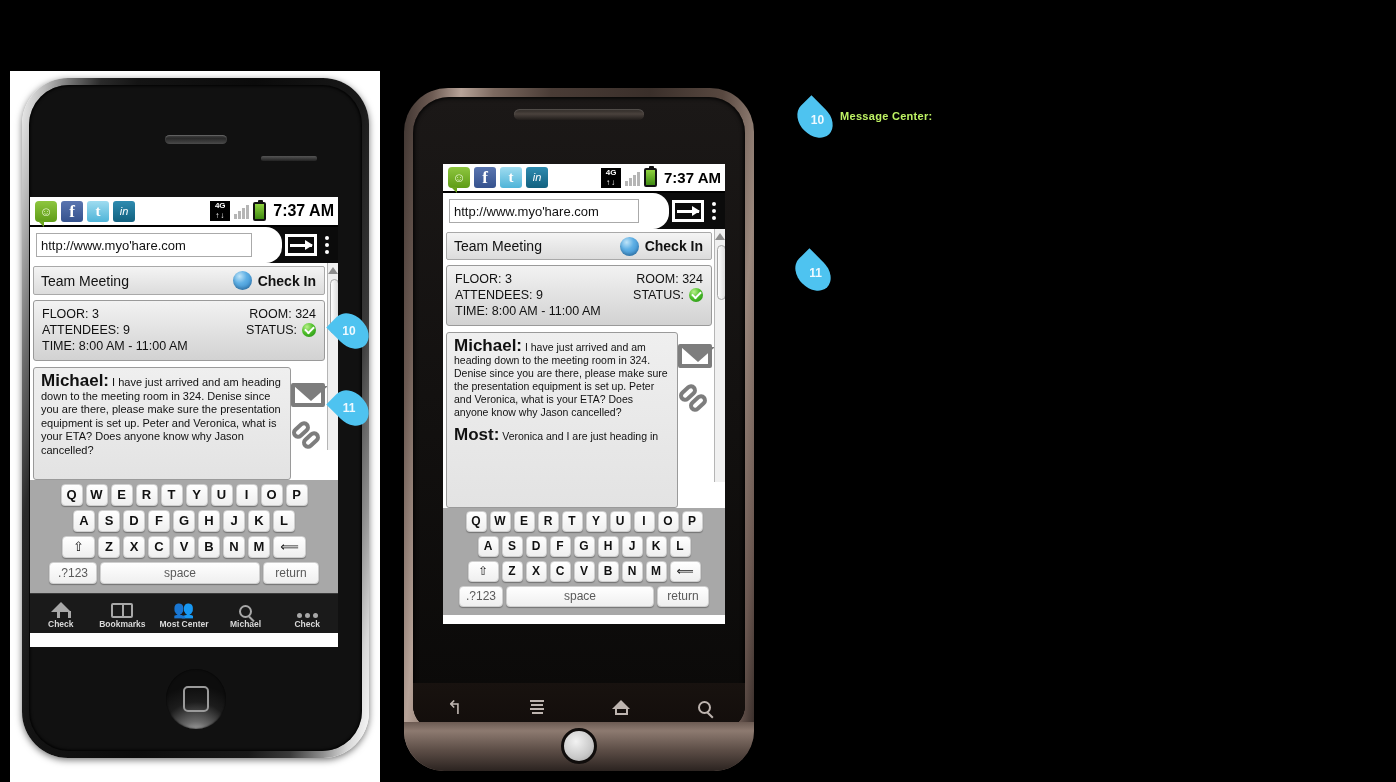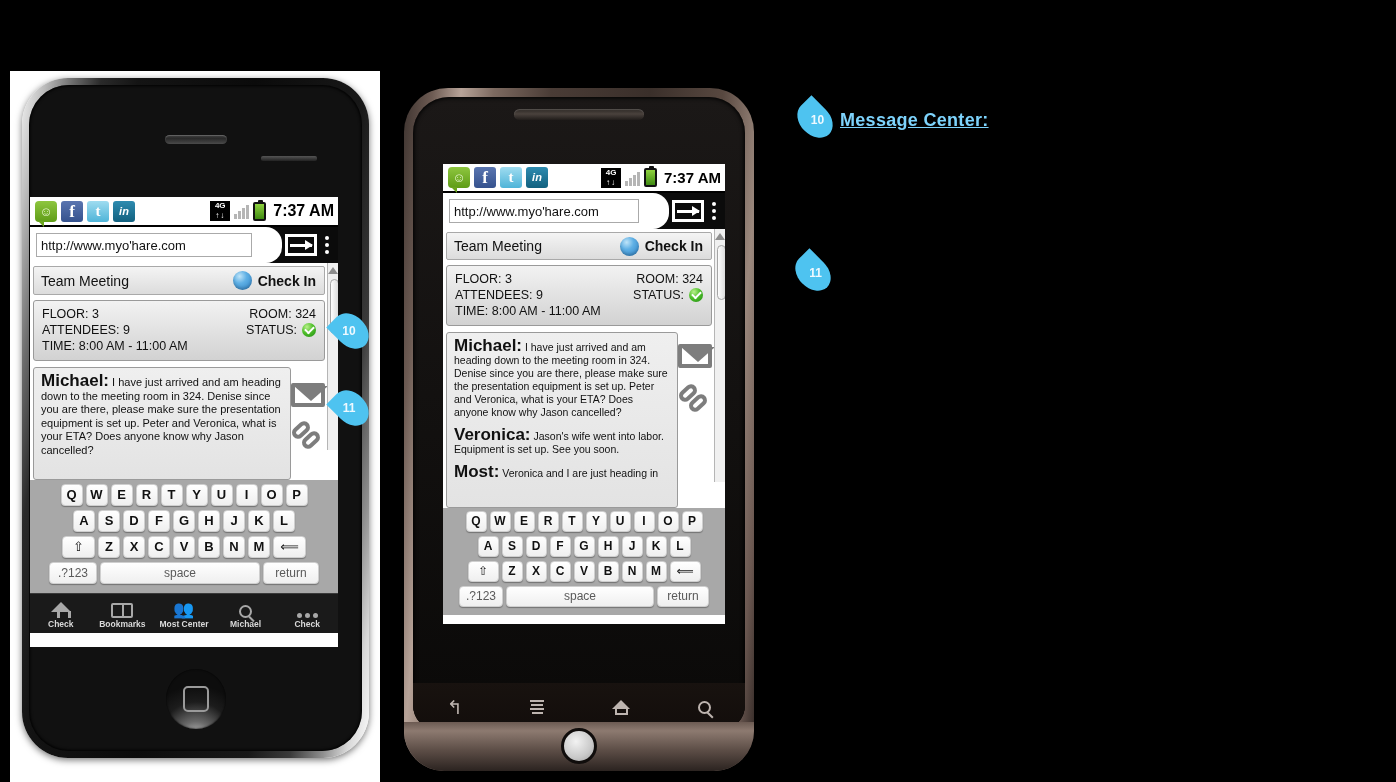--- a/index.html
+++ b/index.html
@@ -87,21 +87,21 @@
   }
   .sb-sms .face { position:absolute; inset:0; display:flex; align-items:center; justify-content:center;
     color:#eaf7d5; font-size:13px; line-height:1; letter-spacing:0;}
   .sb-fb { background: linear-gradient(180deg,#5a75b0,#35528e); color:#fff;
     font-family:"Liberation Serif",serif; font-weight:bold; font-size:17px;
     text-align:center; line-height:21px; }
   .sb-tw { background: linear-gradient(180deg,#9fdcf0,#4fb4d8); color:#fff;
     font-family:"Liberation Serif",serif; font-weight:bold; font-size:15px;
     text-align:center; line-height:21px; }
   .sb-li { background: linear-gradient(180deg,#2e8bb0,#12617f); color:#fff;
-    font-weight:bold; font-size:11px; text-align:center; line-height:21px; font-style:italic;}
+    font-weight:normal; font-size:11px; text-align:center; line-height:21px; font-style:italic;}
   .sb-gap { flex: 1 1 auto; }
   .sb-4g { width: 20px; height: 20px; background:#000; color:#fff;
     font-size:8px; font-weight:bold; text-align:center; line-height:10px; position:relative; flex:none;}
   .sb-4g .arrows{ font-size:8px; line-height:9px; letter-spacing:1px;}
   .sb-bars { display:flex; align-items:flex-end; gap:1px; height:16px; flex:none;}
   .sb-bars i { display:block; width:3px; background:#b5b5b5; }
   .sb-bars i:nth-child(1){height:5px} .sb-bars i:nth-child(2){height:8px}
   .sb-bars i:nth-child(3){height:11px} .sb-bars i:nth-child(4){height:14px}
   .sb-batt { width:13px; height:19px; border:2px solid #111; border-radius:2px; position:relative; flex:none;
     background:linear-gradient(180deg,#8fd23f,#3f8a12); }
@@ -313,22 +313,22 @@
     transform: rotate(45deg);
   }
   .callout .num {
     position:relative; z-index:2; color:#eef9ff; font-size:12px; font-weight:bold;
     padding-left:5px;
   }
   .callout.right .drop { border-radius: 50% 50% 50% 0; }
   .callout.right .num { padding-left:0; padding-right:4px; }
 
   .callout-label {
-    position:absolute; color:#7dd3fc; font-size:18px; font-weight:bold;
-    letter-spacing:.3px; white-space:nowrap;text-decoration:underline;
+    position:absolute; color:#bef264; font-size:11px; font-weight:bold;
+    letter-spacing:.3px; white-space:nowrap;
   }
 </style>
 </head>
 <body>
 
 <div class="stage">
 
   <div class="iphone-panel"></div>
 
   <div class="iphone">
@@ -575,23 +575,20 @@
               </div>
               <div class="info-row">
                 <span class="info-left">TIME: 8:00 AM - 11:00 AM</span>
               </div>
             </div>
 
             <div class="msgarea">
               <div class="msgbox">
                 <p>
                   <b>Michael:</b><span> I have just arrived and am heading down to the meeting room in 324. Denise since you are there, please make sure the presentation equipment is set up. Peter and Veronica, what is your ETA? Does anyone know why Jason cancelled?</span>
-                </p>
-                <p>
-                  <b>Veronica:</b><span> Jason's wife went into labor. Equipment is set up. See you soon.</span>
                 </p>
                 <p>
                   <b>Most:</b><span> Veronica and I are just heading in</span>
                 </p>
               </div>
               <div class="msgtools">
                 <div class="ico-mail"></div>
                 <div class="ico-link">
                     <i></i>
                     <u></u>

